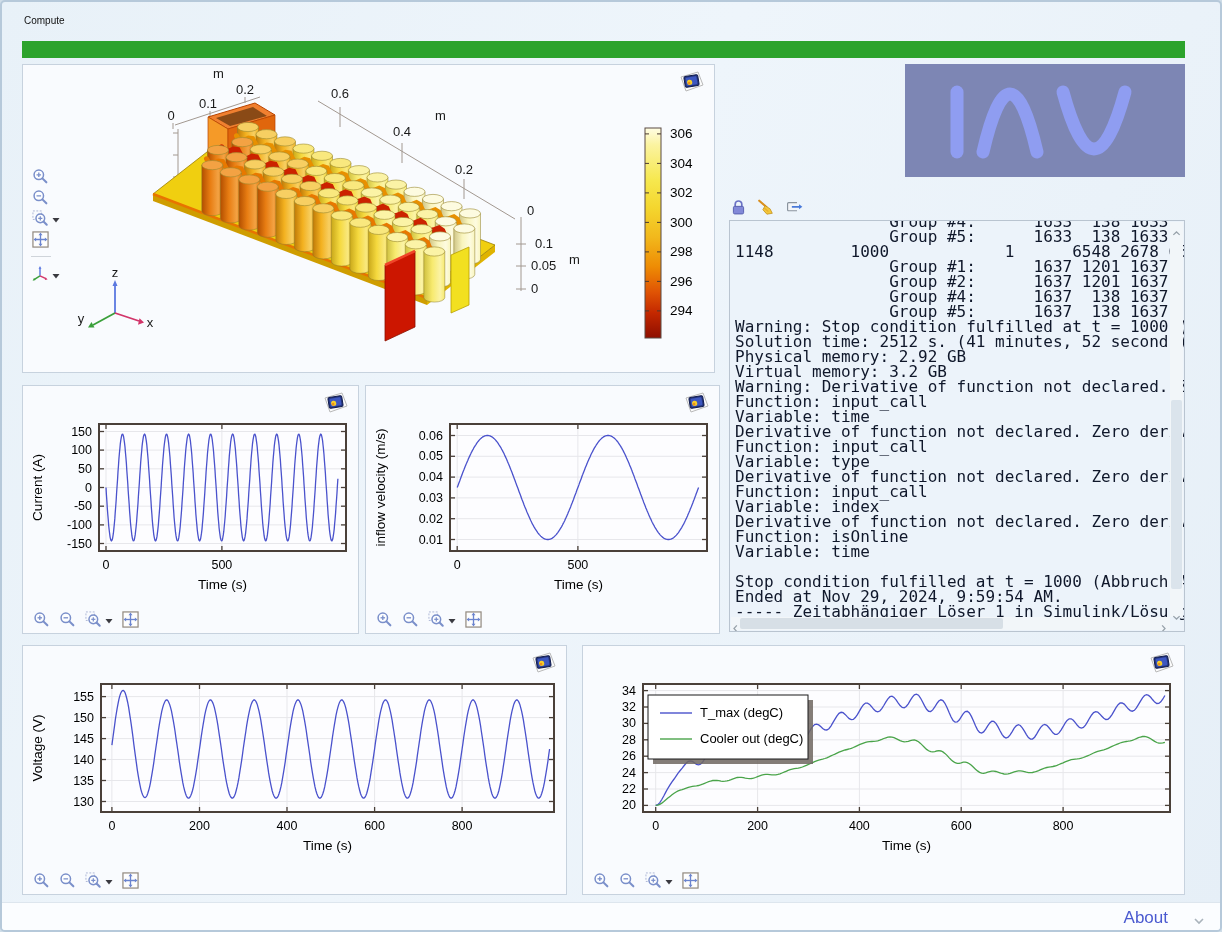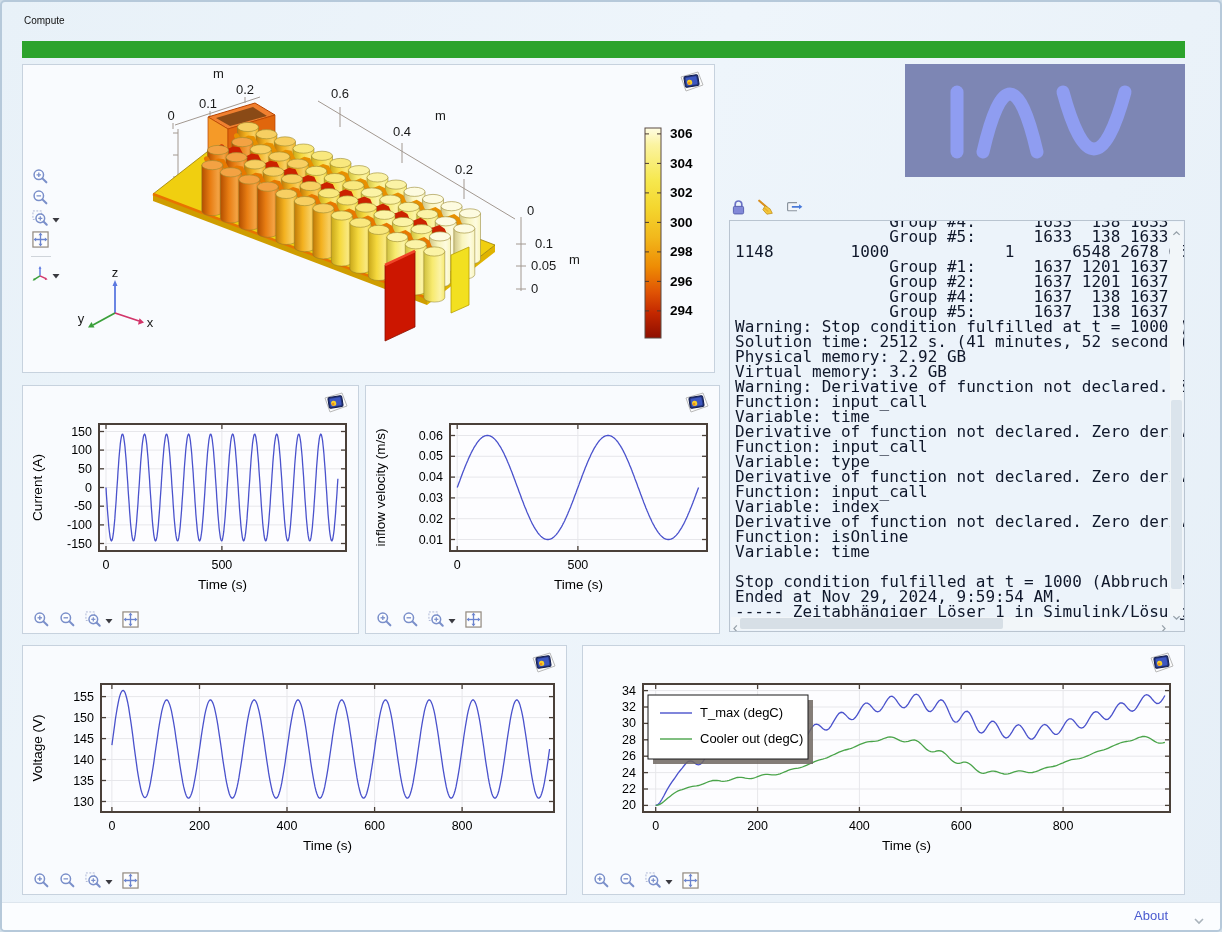--- a/index.html
+++ b/index.html
@@ -11,40 +11,40 @@
   .progress-fill{height:100%;width:100%;background:#2ca32c;}
   .panel{position:absolute;background:#f9fbfe;border:1px solid #c7d2de;box-sizing:border-box;}
   #panel3d{left:20px;top:62px;width:693px;height:309px;}
   #panel-current{left:20px;top:383px;width:337px;height:249px;}
   #panel-inflow{left:363px;top:383px;width:355px;height:249px;}
   #panel-voltage{left:20px;top:643px;width:545px;height:250px;}
   #panel-temp{left:580px;top:643px;width:603px;height:250px;}
   .logo{position:absolute;left:903px;top:62px;width:280px;height:113px;}
   .plot-win-icon{position:absolute;top:5px;right:9px;width:26px;height:22px;cursor:pointer;}
   .scene-host{position:absolute;left:0;top:0;width:693px;height:309px;}
-  .colorbar-host{position:absolute;left:620px;top:55px;width:72px;height:232px;font-weight:bold;}
+  .colorbar-host{position:absolute;left:620px;top:55px;width:72px;height:232px;}
   .vtoolbar{position:absolute;left:8px;top:102px;display:flex;flex-direction:column;gap:3px;z-index:5;}
   .vtoolbar .tb-sep{width:20px;height:1px;background:#cfd4da;margin:5px 0;}
   .icon-row{display:flex;align-items:center;gap:3px;}
   .icon{display:inline-flex;width:18px;height:18px;align-items:center;justify-content:center;cursor:pointer;}
   .htoolbar{position:absolute;left:9px;bottom:5px;display:flex;align-items:center;gap:8px;}
   .chart-host{position:absolute;left:2px;top:24px;}
   .log-toolbar{position:absolute;left:727px;top:196px;display:flex;gap:10px;align-items:center;}
   .log-panel{position:absolute;left:727px;top:218px;width:456px;height:412px;background:#ecf3fa;
              border:1px solid #b9c4d0;box-sizing:border-box;overflow:hidden;}
   .log-panel pre{margin:-7px 0 17px;padding:0 16px 0 5px;font-family:"DejaVu Sans Mono",monospace;
                  font-size:16px;line-height:15px;color:#0f172a;white-space:pre;}
   .vscroll{position:absolute;top:1px;right:1px;bottom:14px;width:13px;background:#f2f6f9;}
   .vscroll .thumb{position:absolute;left:1px;right:1px;top:45%;height:48%;background:#dbe4ec;border-radius:2px;}
   .vscroll .arr{position:absolute;left:2px;width:9px;height:9px;}
   .hscroll{position:absolute;left:1px;right:14px;bottom:1px;height:13px;background:#f2f6f9;}
   .hscroll .thumb{position:absolute;top:1px;bottom:1px;left:2%;width:60%;background:#d7dfe6;border-radius:2px;}
   .hscroll .arr{position:absolute;top:2px;width:9px;height:9px;}
   .statusbar{position:absolute;left:0;right:0;bottom:0;height:27px;background:#fbfdff;border-top:1px solid #dde6ee;}
-  .about-link{position:absolute;right:52px;top:5px;font-size:13px;color:#4a5ad0;text-decoration:none;cursor:pointer;}
+  .about-link{position:absolute;right:52px;top:5px;font-size:17px;color:#4a5ad0;text-decoration:none;cursor:pointer;}
   .corner-chev{position:absolute;right:15px;top:8px;}
 </style>
 </head>
 <body>
 
 <div class="window">
 
   <div class="compute-label">Compute</div>
   <div class="progress-track">
     <div class="progress-fill" id="progress-fill" style="width: 100%; background: rgb(44, 163, 44);"></div>

